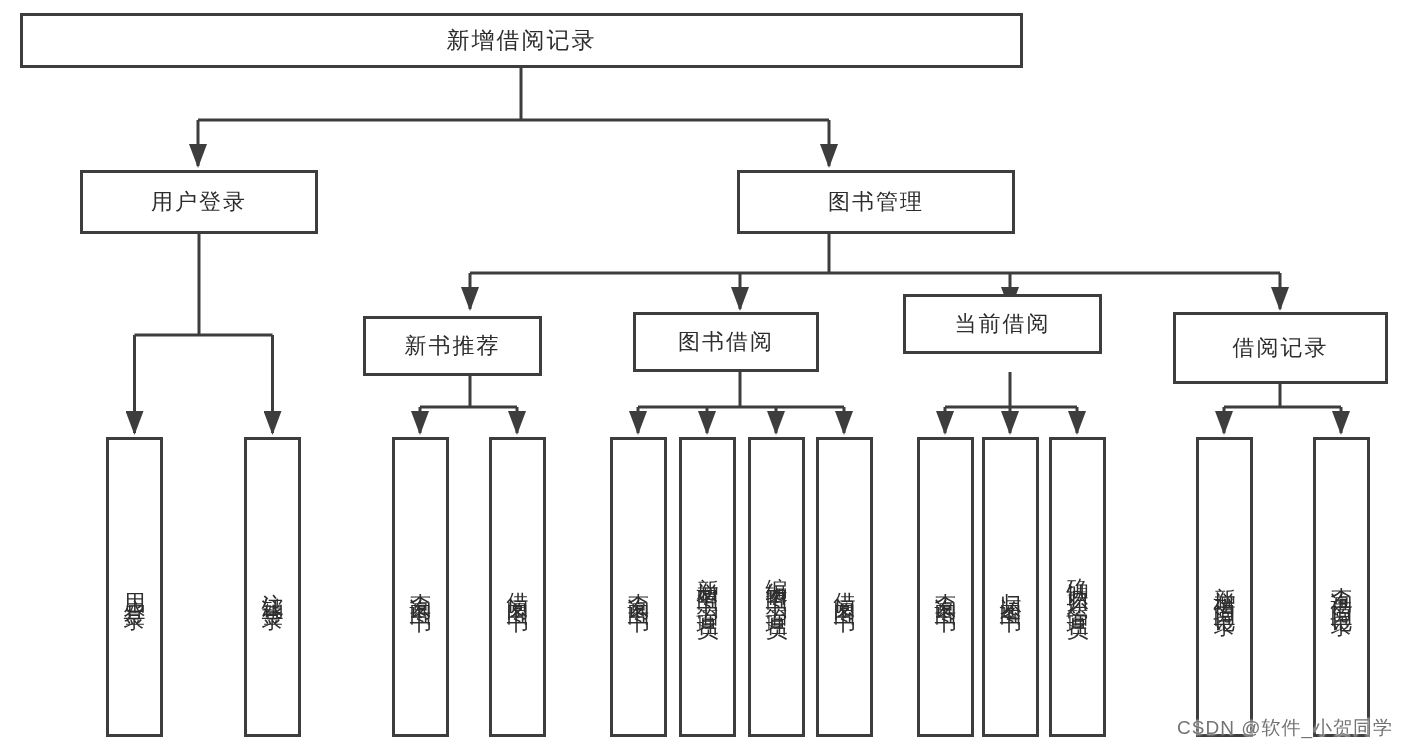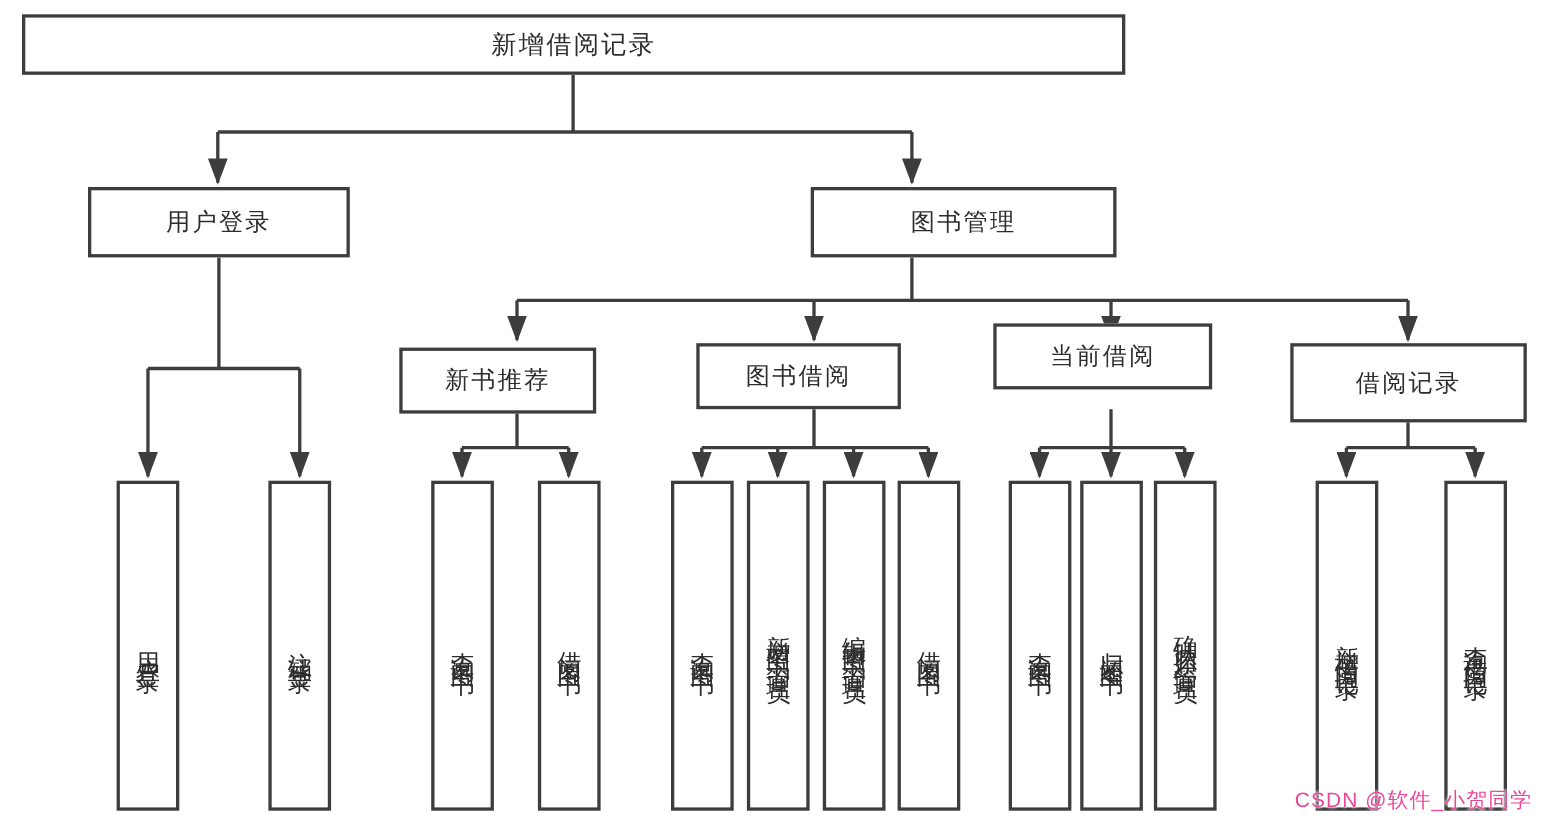--- a/index.html
+++ b/index.html
@@ -34,21 +34,21 @@
     font-size:22px;
     letter-spacing:6px;
     line-height:1;
   }
   #watermark{
     position:absolute;
     right:12px;
     bottom:6px;
     z-index:3;
     font-size:19px;
-    color:#ec4899;
+    color:#737373;
     letter-spacing:1px;
     text-shadow:0 0 3px #ffffff,0 0 3px #ffffff;
     white-space:nowrap;
   }
 </style>
 </head>
 <body>
 
 <div id="canvas">
 

